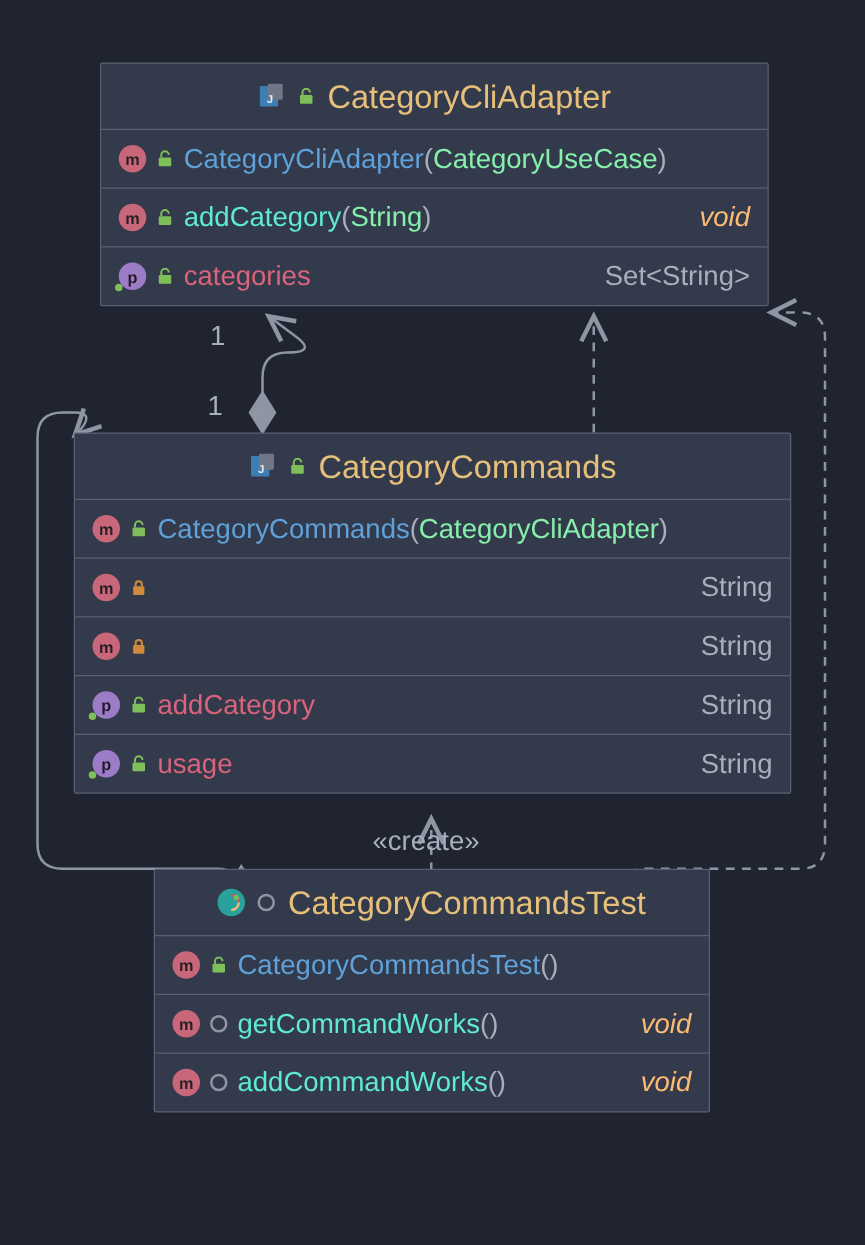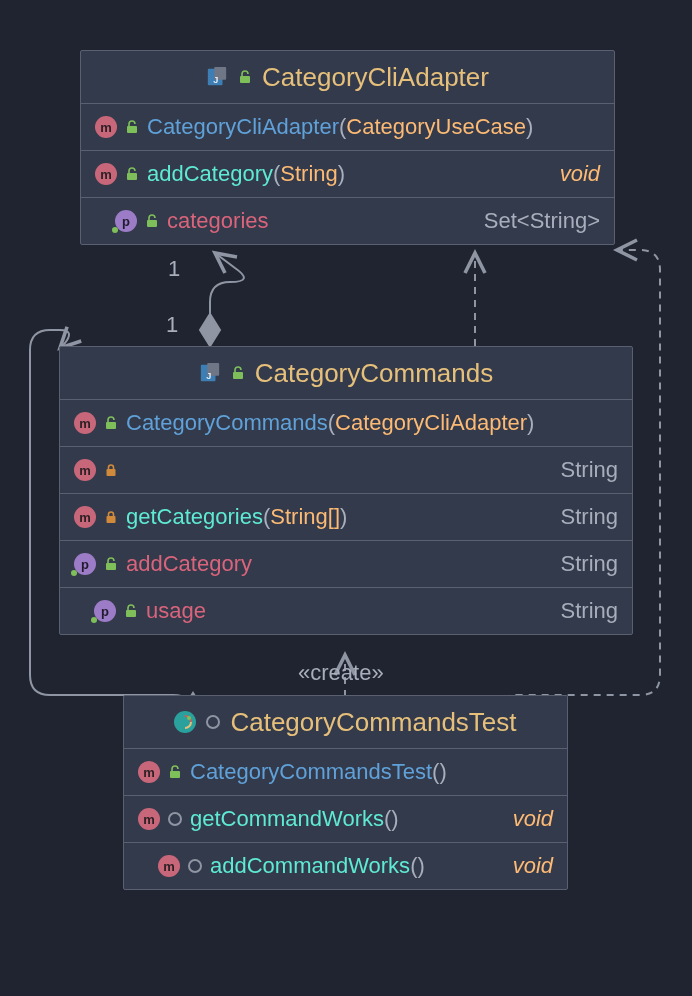--- a/index.html
+++ b/index.html
@@ -3,27 +3,27 @@
 <meta charset="utf-8">
 <style>
   html,body{margin:0;padding:0;background:#1f2430;font-family:"Segoe UI",Arial,sans-serif;}
   .canvas{position:relative;width:692px;height:996px;background:#1f2430;overflow:hidden;}
   svg.connectors{position:absolute;inset:0;width:692px;height:996px;pointer-events:none;}
 
   .classbox{position:absolute;background:#333a4b;border:1px solid #5a6070;border-radius:2px;}
   .titlebar{display:flex;align-items:center;justify-content:center;gap:10px;height:52px;border-bottom:1px solid #5a6070;}
   .classname{color:#e6c07b;font-size:26px;font-weight:400;}
   .row{display:flex;align-items:center;height:46px;border-bottom:1px solid #5a6070;padding:0 14px;gap:8px;white-space:nowrap;}
-  .row:last-child{border-bottom:none;margin-left:20px;}
+  .row:last-child{border-bottom:none;}
   .row .ret{margin-left:auto;color:#a8aebb;font-size:22px;}
   .row .ret.void{color:#fdba74;font-style:italic;}
   .sig{font-size:22px;color:#a8aebb;}
   .sig .meth{color:#5eead4;}
   .sig .ctor{color:#5fa1d8;}
-  .sig .type{color:#fdba74;}
+  .sig .type{color:#86efac;}
   .sig .prop{color:#d9647c;}
 
   
   .badge{width:22px;height:22px;border-radius:50%;display:inline-flex;align-items:center;justify-content:center;font-size:13px;font-weight:bold;color:#1f2430;flex:0 0 22px;position:relative;}
   .badge.m{background:#c9677a;}
   .badge.p{background:#9d7cc7;}
   .badge.m::after{content:"m";color:#2a1f24;font-size:13px;}
   .badge.p::after{content:"p";color:#221b2e;font-size:13px;}
   .greendot{position:absolute;width:6px;height:6px;background:#7fbf5a;border-radius:50%;left:-3px;bottom:-1px;}
   .badge.c{background:#2aa19c;}
@@ -162,21 +162,20 @@
     <span class="ret">String</span>
   </div>
   <div class="row">
     <span class="badge m"></span>
     <span class="vis">
           <svg viewBox="0 0 14 14">
             <rect x="2.5" y="6" width="9" height="7" rx="1" fill="#d08a3a"></rect>
             <path d="M4.5 6 V4.5 a2.5 2.5 0 0 1 5 0 V6" fill="none" stroke="#d08a3a" stroke-width="1.6"></path>
           </svg>
         </span>
-    <span class="sig"><span class="meth">getCategories</span>(<span class="type">String[]</span>)</span>
     <span class="ret">String</span>
   </div>
   <div class="row">
     <span class="badge p">
           <span class="greendot"></span>
         </span>
     <span class="vis">
           <svg viewBox="0 0 14 14">
             <rect x="2" y="6" width="10" height="7" rx="1" fill="#7fbf5a"></rect>
             <path d="M4 6 V4 a3 3 0 0 1 6 0" fill="none" stroke="#7fbf5a" stroke-width="1.6"></path>

